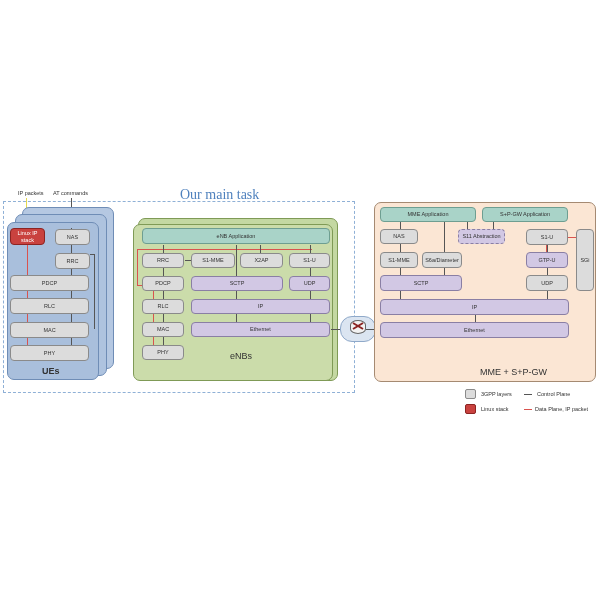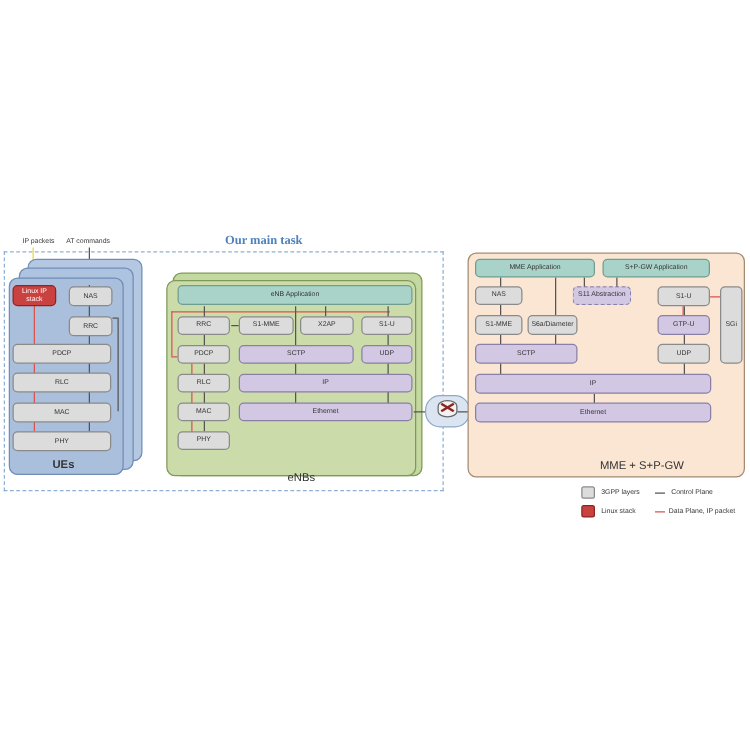--- a/index.html
+++ b/index.html
@@ -12,21 +12,21 @@
   .red { background:#c9423f; border:1px solid #8c2422; color:#fff; }
   .dashed-purple { background:#d2c8e4; border:1px dashed #8a7fa4; }
   .panel-title { position:absolute; font-size:9px; color:#333; }
   .line { position:absolute; background:#555; }
   .rline { position:absolute; background:#d9534f; }
 </style>
 </head>
 <body>
 
 <div class="abs" style="left:3px;top:201px;width:352px;height:192px;border:1px dashed #8fb0d6;"></div>
-<div class="abs" style="left:180px;top:187px;font-family:'Liberation Serif',serif;font-weight:bold;font-size:10px;color:#4f81bd;">Our main task</div>
+<div class="abs" style="left:180px;top:187px;font-family:'Liberation Serif',serif;font-weight:normal;font-size:14px;color:#4f81bd;">Our main task</div>
 
 <div class="abs" style="left:18px;top:190px;font-size:5.5px;color:#333;">IP packets</div>
 <div class="abs" style="left:53px;top:190px;font-size:5.5px;color:#333;">AT commands</div>
 <div class="abs" style="left:26px;top:198px;width:1px;height:30px;background:#e5d94a;"></div>
 <div class="abs" style="left:71px;top:198px;width:1px;height:30px;background:#555;"></div>
 
 <div class="abs" style="left:22px;top:207px;width:92px;height:162px;background:#b5c8e2;border:1px solid #6f8db6;border-radius:7px;"></div>
 <div class="abs" style="left:15px;top:214px;width:92px;height:162px;background:#aec3df;border:1px solid #6f8db6;border-radius:7px;"></div>
 <div class="abs" style="left:7px;top:222px;width:92px;height:158px;background:#a9bfdc;border:1px solid #6f8db6;border-radius:7px;"></div>
 
@@ -64,21 +64,21 @@
 <div class="box gray" style="left:240px;top:253px;width:43px;height:15px;">X2AP</div>
 <div class="box gray" style="left:289px;top:253px;width:41px;height:15px;">S1-U</div>
 <div class="box gray" style="left:142px;top:276px;width:42px;height:15px;">PDCP</div>
 <div class="box purple" style="left:191px;top:276px;width:92px;height:15px;">SCTP</div>
 <div class="box purple" style="left:289px;top:276px;width:41px;height:15px;">UDP</div>
 <div class="box gray" style="left:142px;top:299px;width:42px;height:15px;">RLC</div>
 <div class="box purple" style="left:191px;top:299px;width:139px;height:15px;">IP</div>
 <div class="box gray" style="left:142px;top:322px;width:42px;height:15px;">MAC</div>
 <div class="box purple" style="left:191px;top:322px;width:139px;height:15px;">Ethernet</div>
 <div class="box gray" style="left:142px;top:345px;width:42px;height:15px;">PHY</div>
-<div class="panel-title" style="left:230px;top:377px;">eNBs</div>
+<div class="panel-title" style="left:230px;top:351px;">eNBs</div>
 
 <div class="abs" style="left:340px;top:316px;width:36px;height:26px;background:#dbe5f1;border:1px solid #8fa9c9;border-radius:12px;"></div>
 <div class="abs" style="left:350px;top:320px;width:16px;height:14px;background:#f2f2f2;border:1px solid #666;border-radius:50%/35%;">
   <svg width="16" height="14" viewBox="0 0 16 14" style="position:absolute;left:-1px;top:-1px;">
     <line x1="3" y1="3" x2="13" y2="9" stroke="#8c2422" stroke-width="2"></line>
     <line x1="13" y1="3" x2="3" y2="9" stroke="#8c2422" stroke-width="2"></line>
   </svg>
 </div>
 <div class="line" style="left:366px;top:329px;width:16px;height:1px;"></div>
 

